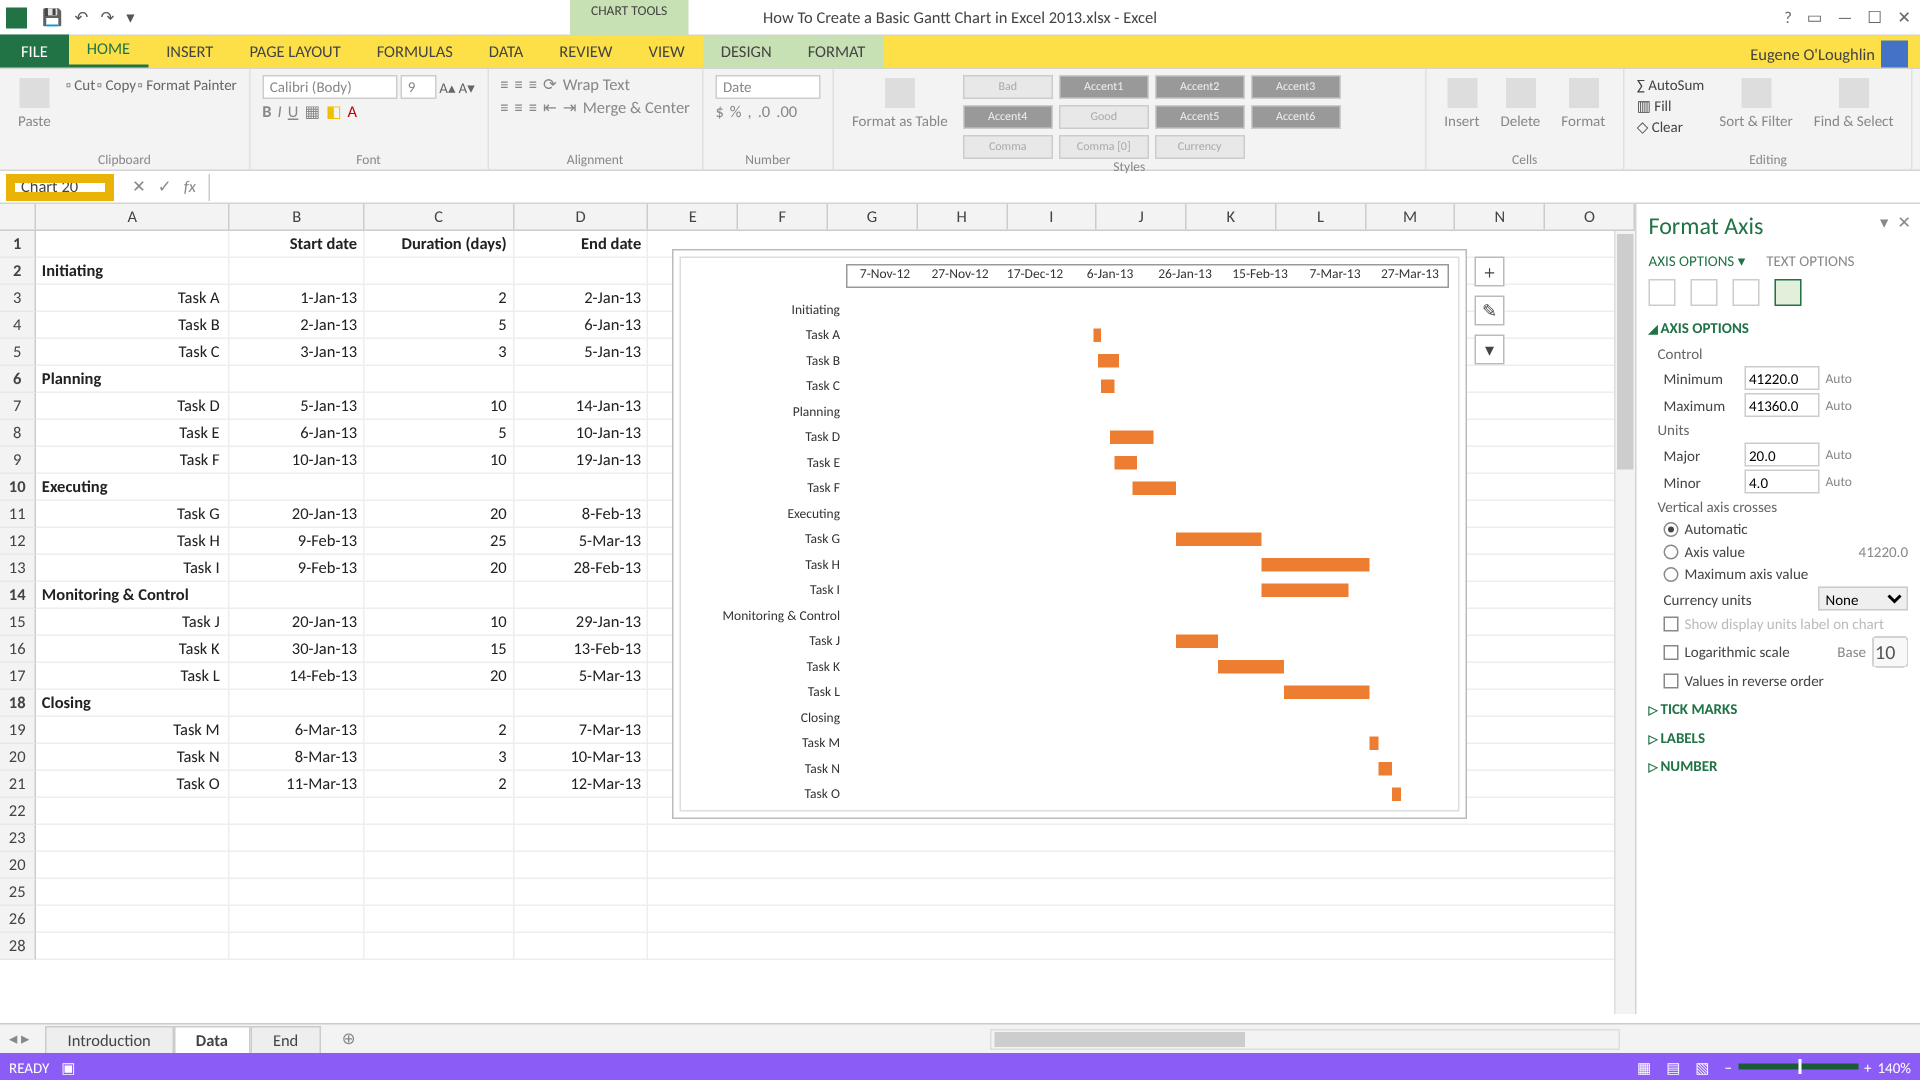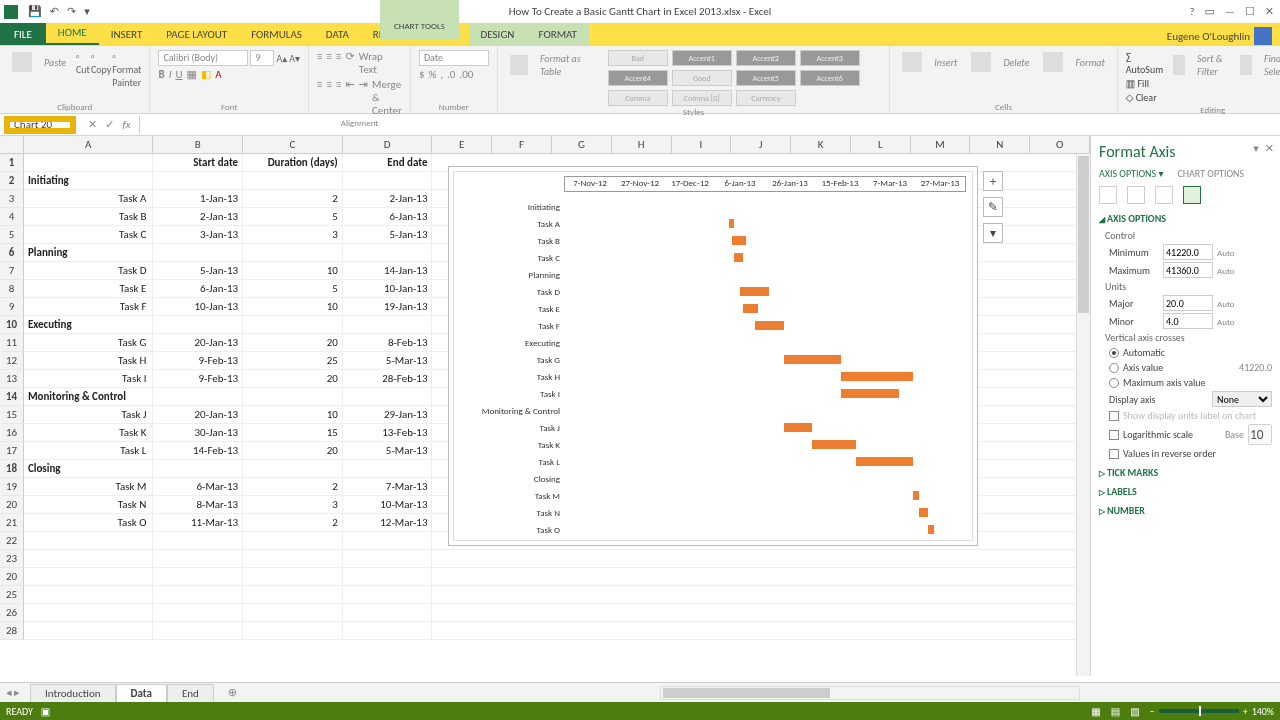--- a/index.html
+++ b/index.html
@@ -4,39 +4,39 @@
 <style>
 * { box-sizing: border-box; margin: 0; padding: 0; font-family: "Segoe UI", Calibri, Arial, sans-serif; }
 html, body { width: 1280px; height: 720px; overflow: hidden; background: #fff; }
 
 
 .titlebar { height: 24px; background: #fff; display: flex; align-items: center; font-size: 11px; color: #444; border-bottom: 1px solid #d4d4d4; }
 .tb-left { display:flex; align-items:center; gap:4px; padding-left:4px;}
 .tb-icon { width:14px; height:14px; background:#217346; }
 .qat { display:flex; gap:8px; margin-left:6px; color:#555;}
 .qat span { font-size:11px; }
-.tb-ctx { position:absolute; left:380px; top:0; height:24px; background:#c7e0b4; padding:20px 14px; font-size:9px; color:#444; }
+.tb-ctx { position:absolute; left:380px; top:0; height:24px; background:#c7e0b4; padding:2px 14px; font-size:9px; color:#444; }
 .tb-center { position:absolute; left:50%; transform:translateX(-50%); font-size:11px; color:#444;}
 .tb-right { margin-left:auto; display:flex; gap:10px; padding-right:6px; color:#666;}
 
 
 .ribbontabs { height:22px; display:flex; align-items:flex-end; font-size:11px; border-bottom:1px solid #d4d4d4; background:#fde047;}
 .filetab { background:#217346; color:#fff; padding:4px 14px; height:22px; display:flex; align-items:center; }
 .rtab { padding:4px 12px; color:#444; }
 .rtab.active { border-bottom:2px solid #217346; color:#217346;}
 .rtab.ctx { background:#c7e0b4; }
 .user { margin-left:auto; padding:0 8px; font-size:11px; color:#444; display:flex; align-items:center; gap:4px;}
 .user .avatar { width:18px; height:18px; background:#4472c4; }
 
 
 .ribbon { height:68px; background:#f3f3f3; border-bottom:1px solid #d4d4d4; display:flex; font-size:10px; color:#666; }
 .rgroup { border-right:1px solid #e0e0e0; padding:4px 8px 1px; display:flex; flex-direction:column; justify-content:space-between; }
 .rgroup .glabel { text-align:center; font-size:9px; color:#888; }
 .rg-body { display:flex; gap:6px; align-items:flex-start; flex:1;}
-.bigbtn { display:flex; flex-direction:row; align-items:center; gap:12px; padding:2px 4px; color:#888;font-style:italic;}
+.bigbtn { display:flex; flex-direction:column; align-items:center; gap:2px; padding:2px 4px; color:#888;}
 .bigbtn .bic { width:20px; height:20px; background:#ddd; }
 .smallstack { display:flex; flex-direction:row; gap:1px; font-size:10px; color:#666;}
 .smallstack span::before { content:"▫ "; color:#888;}
 .fontbox { display:flex; flex-direction:column; gap:2px;}
 .fontrow { display:flex; gap:2px; align-items:center;}
 .fsel { border:1px solid #ccc; background:#fff; padding:0 4px; height:16px; font-size:10px; color:#888;}
 .iconrow { display:flex; gap:4px; color:#888; font-size:11px;}
 .style-gal { display:flex; gap:4px; flex-wrap:wrap; width:300px;}
 .style-cell { width:60px; height:16px; background:#e8e8e8; border:1px solid #ccc; font-size:8px; display:flex; align-items:center; justify-content:center; color:#aaa;}
 .style-cell.dark { background:#999; color:#eee;}
@@ -104,21 +104,21 @@
 
 
 .sheettabs { position:absolute; left:0; right:0; bottom:18px; height:20px; border-top:1px solid #ccc; background:#f3f3f3; display:flex; align-items:center; font-size:11px; padding-left:30px; gap:0;}
 .stab { padding:2px 14px; background:#eee; border:1px solid #ccc; border-bottom:none; color:#444;}
 .stab.active { background:#fff; font-weight:bold;}
 .stab.add { background:transparent; border:none; color:#888;}
 .scroll-h { position:absolute; right:200px; bottom:20px; left:660px; height:14px; background:#f3f3f3; border:1px solid #ddd;}
 .scroll-h .thumb { position:absolute; left:2px; width:40%; top:1px; bottom:1px; background:#cdcdcd;}
 
 
-.status { position:absolute; left:0; right:0; bottom:0; height:18px; background:#4d7c0f; color:#fff; font-size:10px; display:flex; align-items:center; padding:0 6px;}
+.status { position:absolute; left:0; right:0; bottom:0; height:18px; background:#8b5cf6; color:#fff; font-size:10px; display:flex; align-items:center; padding:0 6px;}
 .status .sright { margin-left:auto; display:flex; gap:10px; align-items:center;}
 .status .zoom { display:flex; align-items:center; gap:4px;}
 .status .zslider { width:80px; height:4px; background:#1a5c38; position:relative;}
 .status .zslider::after{content:"";position:absolute;left:50%;top:-3px;width:2px;height:10px;background:#fff;}
 
 .vscroll { position:absolute; right:0; top:18px; bottom:0; width:14px; background:#f3f3f3; border-left:1px solid #ddd;}
 .vscroll .vthumb { position:absolute; top:2px; height:30%; left:1px; right:1px; background:#cdcdcd;}
 </style>
 </head>
 <body>
@@ -637,21 +637,21 @@
   </div>
 
   <div class="pane">
     <div class="pclose">
       <span>▾</span>
       <span>✕</span>
     </div>
     <h1>Format Axis</h1>
     <div class="ptabs">
       <span class="pt active"><span>AXIS OPTIONS</span> ▾</span>
-      <span class="pt">CHART OPTIONS</span>
+      <span class="pt">TEXT OPTIONS</span>
     </div>
     <div class="picons">
       <span></span>
       <span></span>
       <span></span>
       <span class="active"></span>
     </div>
     <div class="sect">AXIS OPTIONS</div>
     <div class="sub">Control</div>
     <div class="prow">
@@ -683,21 +683,21 @@
     <div class="radio">
         <span class="r"></span>
         <span>Axis value</span>
         <span style="margin-left:auto;color:#888">41220.0</span>
       </div>
     <div class="radio">
         <span class="r"></span>
         <span>Maximum axis value</span>
       </div>
     <div class="prow">
-        <label style="width:70px">Display axis</label>
+        <label style="width:70px">Currency units</label>
         <select style="width:60px;margin-left:auto"><option>None</option></select>
       </div>
     <div class="chk" style="color:#bbb">
         <span class="c"></span>
         <span>Show display units label on chart</span>
       </div>
     <div class="chk">
         <span class="c"></span>
         <span>Logarithmic scale</span>
         <span style="margin-left:auto;color:#888">Base</span> 

